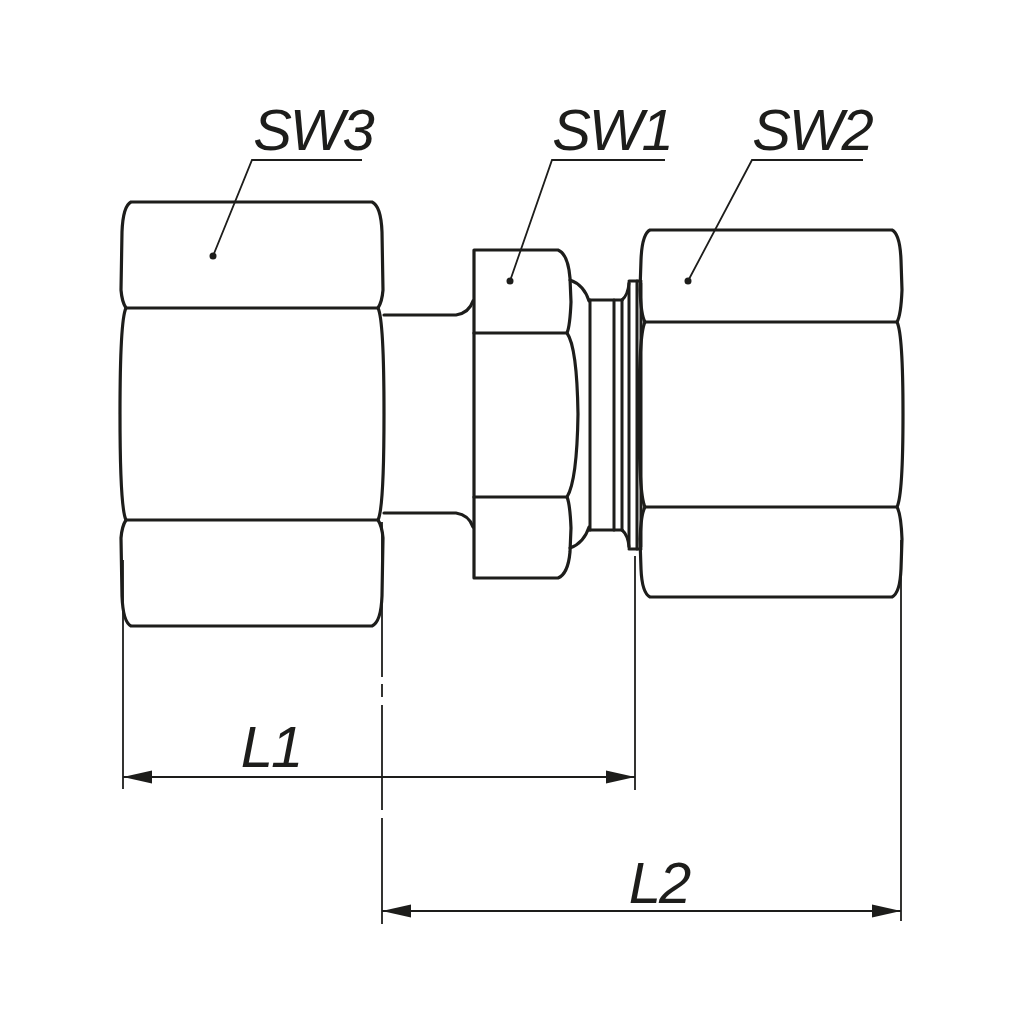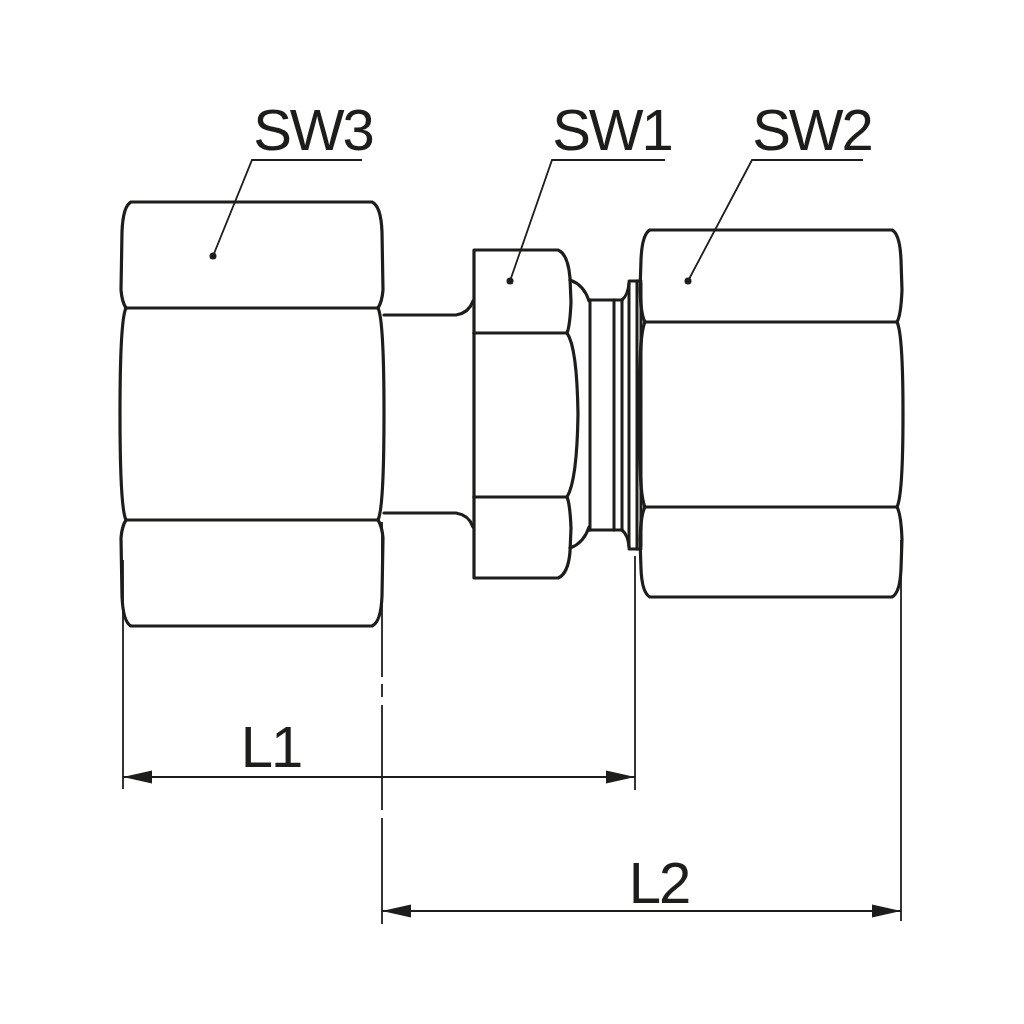--- a/index.html
+++ b/index.html
@@ -1,17 +1,17 @@
 <!DOCTYPE html>
 <html style="--line: #1d1d1b; --bg: #ffffff;"><head>
 <meta charset="utf-8">
 <style>
   :root { --line:#1d1d1b; --bg:#ffffff; }
   html,body { margin:0; padding:0; background:var(--bg); }
-  .stage { width:988px; height:1024px; background:var(--bg); position:relative; }
+  .stage { width:988px; height:1024px; background:var(--bg); position:relative;font-style:italic; }
   svg { display:block; }
   .ol  { fill:none; stroke:var(--line); stroke-width:3.2; stroke-linecap:round; stroke-linejoin:round; }
   .md  { fill:none; stroke:var(--line); stroke-width:3;   stroke-linecap:round; }
   .tn  { fill:none; stroke:var(--line); stroke-width:1.8; stroke-linecap:butt; }
   .dim { fill:none; stroke:var(--line); stroke-width:2;   stroke-linecap:butt; }
   .solid { fill:var(--line); stroke:none; }
   text.lbl {
     font-family:"Liberation Sans", sans-serif;
     font-size:58px;
     letter-spacing:-2px;

